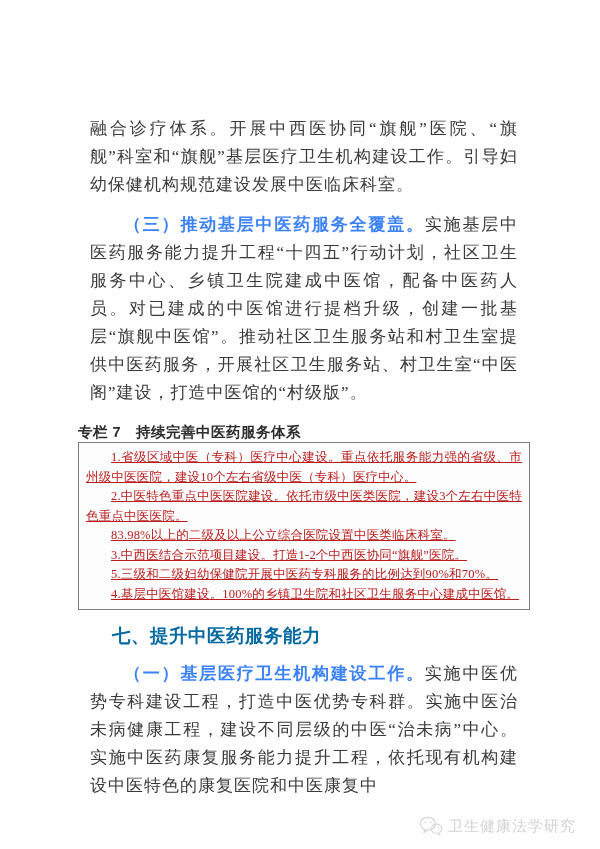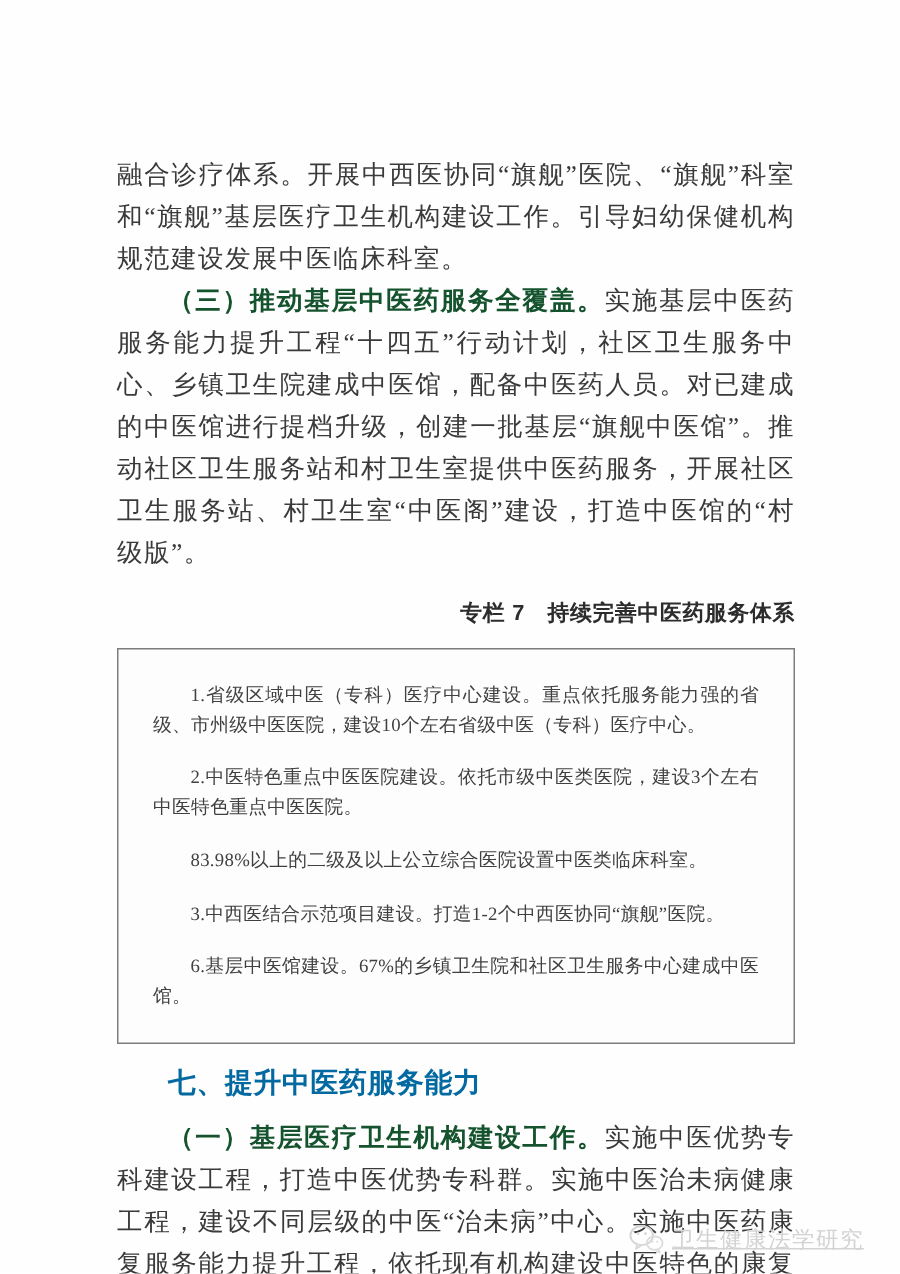--- a/index.html
+++ b/index.html
@@ -18,58 +18,59 @@
   .page {
     position: absolute;
     top: 0; left: 0;
     width: 600px;
     height: 849px;
     padding: 103px 70px 0 78px;
     box-sizing: border-box;
     background: #fefefe;
   }
   .body-para {
-    margin: 0;
+    margin: 12px;
     font-size: 17px;
     line-height: 28px;
     letter-spacing: 1px;
     text-align: justify;
     text-justify: inter-ideograph;
     text-indent: 2em;
     color: #3a3a3a;
   }
   .body-para.no-indent { text-indent: 0; }
   .body-para .lead {
     font-weight: bold;
-    color: #14532d;
+    color: #3b82f6;
   }
   .box-title {
-    margin: 16px 0 14px 0;
-    text-align: right;
+    margin: 16px 0 0 0;
+    text-align: left;
     font-family: "Liberation Sans", sans-serif;
     font-weight: bold;
     font-size: 14.5px;
     letter-spacing: 0.5px;
     color: #2c2c2c;
   }
   .info-box {
     border: 1px solid #7d7d7d;
     padding: 5px 7px;
     margin: 0 0 13px 0;
     background: #fdfdfd;
   }
   .box-item {
-    margin: 16px;
+    margin: 0;
     font-size: 12.5px;
     line-height: 19.5px;
     text-align: justify;
     text-justify: inter-ideograph;
     text-indent: 2em;
     letter-spacing: 0.2px;
-    color: #404040;
+    color: #b91c1c;
+    text-decoration: underline;
   }
   .section-heading {
     margin: 0 0 11px 0;
     font-family: "Liberation Sans", sans-serif;
     font-weight: bold;
     font-size: 18.5px;
     letter-spacing: 0.5px;
     color: #0369a1;
     text-indent: 34px;
   }
@@ -78,21 +79,20 @@
     right: 24px;
     bottom: 13px;
     display: flex;
     align-items: center;
     gap: 5px;
     color: #d3d3d3;
     font-family: "Liberation Sans", sans-serif;
     font-size: 15px;
     letter-spacing: 1px;
     user-select: none;
-    text-decoration: underline;
   }
   .wechat-icon {
     display: inline-block;
     width: 24px;
     height: 20px;
     line-height: 0;
   }
 </style>
 </head>
 <body>
@@ -107,21 +107,22 @@
     <span class="lead">（三）推动基层中医药服务全覆盖。</span><span>实施基层中医药服务能力提升工程“十四五”行动计划，社区卫生服务中心、乡镇卫生院建成中医馆，配备中医药人员。对已建成的中医馆进行提档升级，创建一批基层“旗舰中医馆”。推动社区卫生服务站和村卫生室提供中医药服务，开展社区卫生服务站、村卫生室“中医阁”建设，打造中医馆的“村级版”。</span>
   </p>
 
   <div class="box-title">专栏 7　持续完善中医药服务体系</div>
 
   <div class="info-box">
     <p class="box-item">1.省级区域中医（专科）医疗中心建设。重点依托服务能力强的省级、市州级中医医院，建设10个左右省级中医（专科）医疗中心。</p>
     <p class="box-item">2.中医特色重点中医医院建设。依托市级中医类医院，建设3个左右中医特色重点中医医院。</p>
     <p class="box-item">83.98%以上的二级及以上公立综合医院设置中医类临床科室。</p>
     <p class="box-item">3.中西医结合示范项目建设。打造1-2个中西医协同“旗舰”医院。</p>
-    <p class="box-item">6.基层中医馆建设。67%的乡镇卫生院和社区卫生服务中心建成中医馆。</p>
+    <p class="box-item">5.三级和二级妇幼保健院开展中医药专科服务的比例达到90%和70%。</p>
+    <p class="box-item">4.基层中医馆建设。100%的乡镇卫生院和社区卫生服务中心建成中医馆。</p>
   </div>
 
   <h2 class="section-heading">七、提升中医药服务能力</h2>
 
   <p class="body-para">
     <span class="lead">（一）基层医疗卫生机构建设工作。</span><span>实施中医优势专科建设工程，打造中医优势专科群。实施中医治未病健康工程，建设不同层级的中医“治未病”中心。实施中医药康复服务能力提升工程，依托现有机构建设中医特色的康复医院和中医康复中</span>
   </p>
 
   <div class="watermark">
     <span class="wechat-icon">

